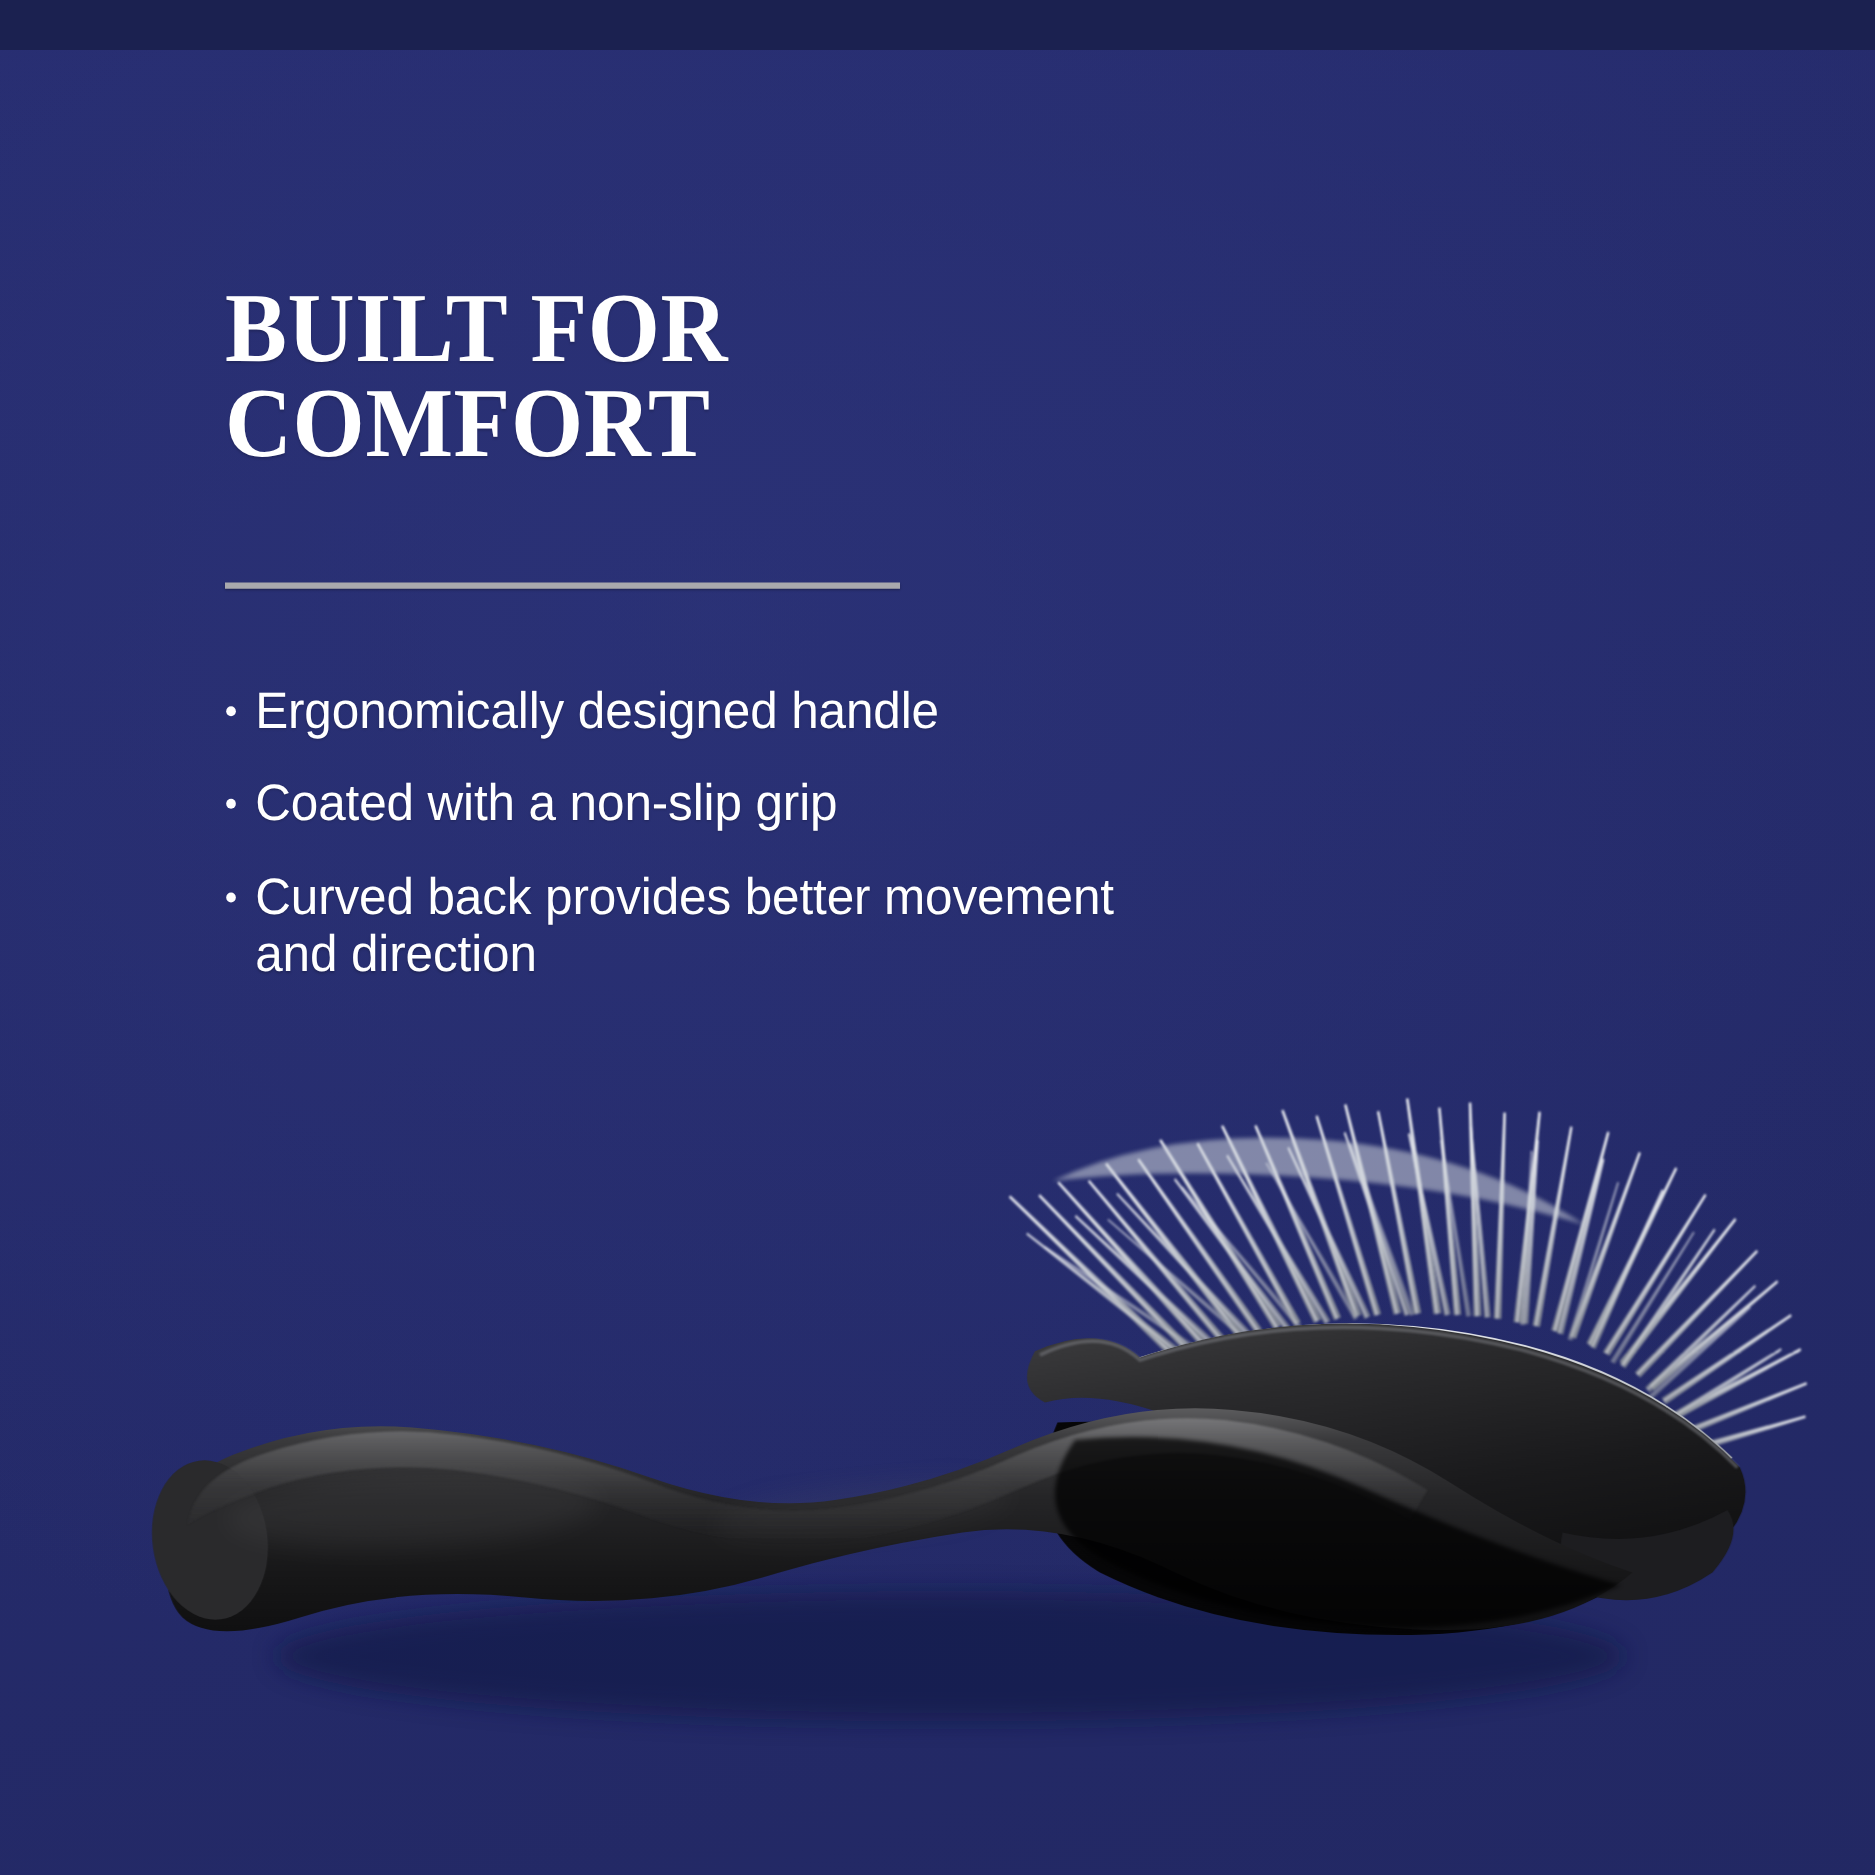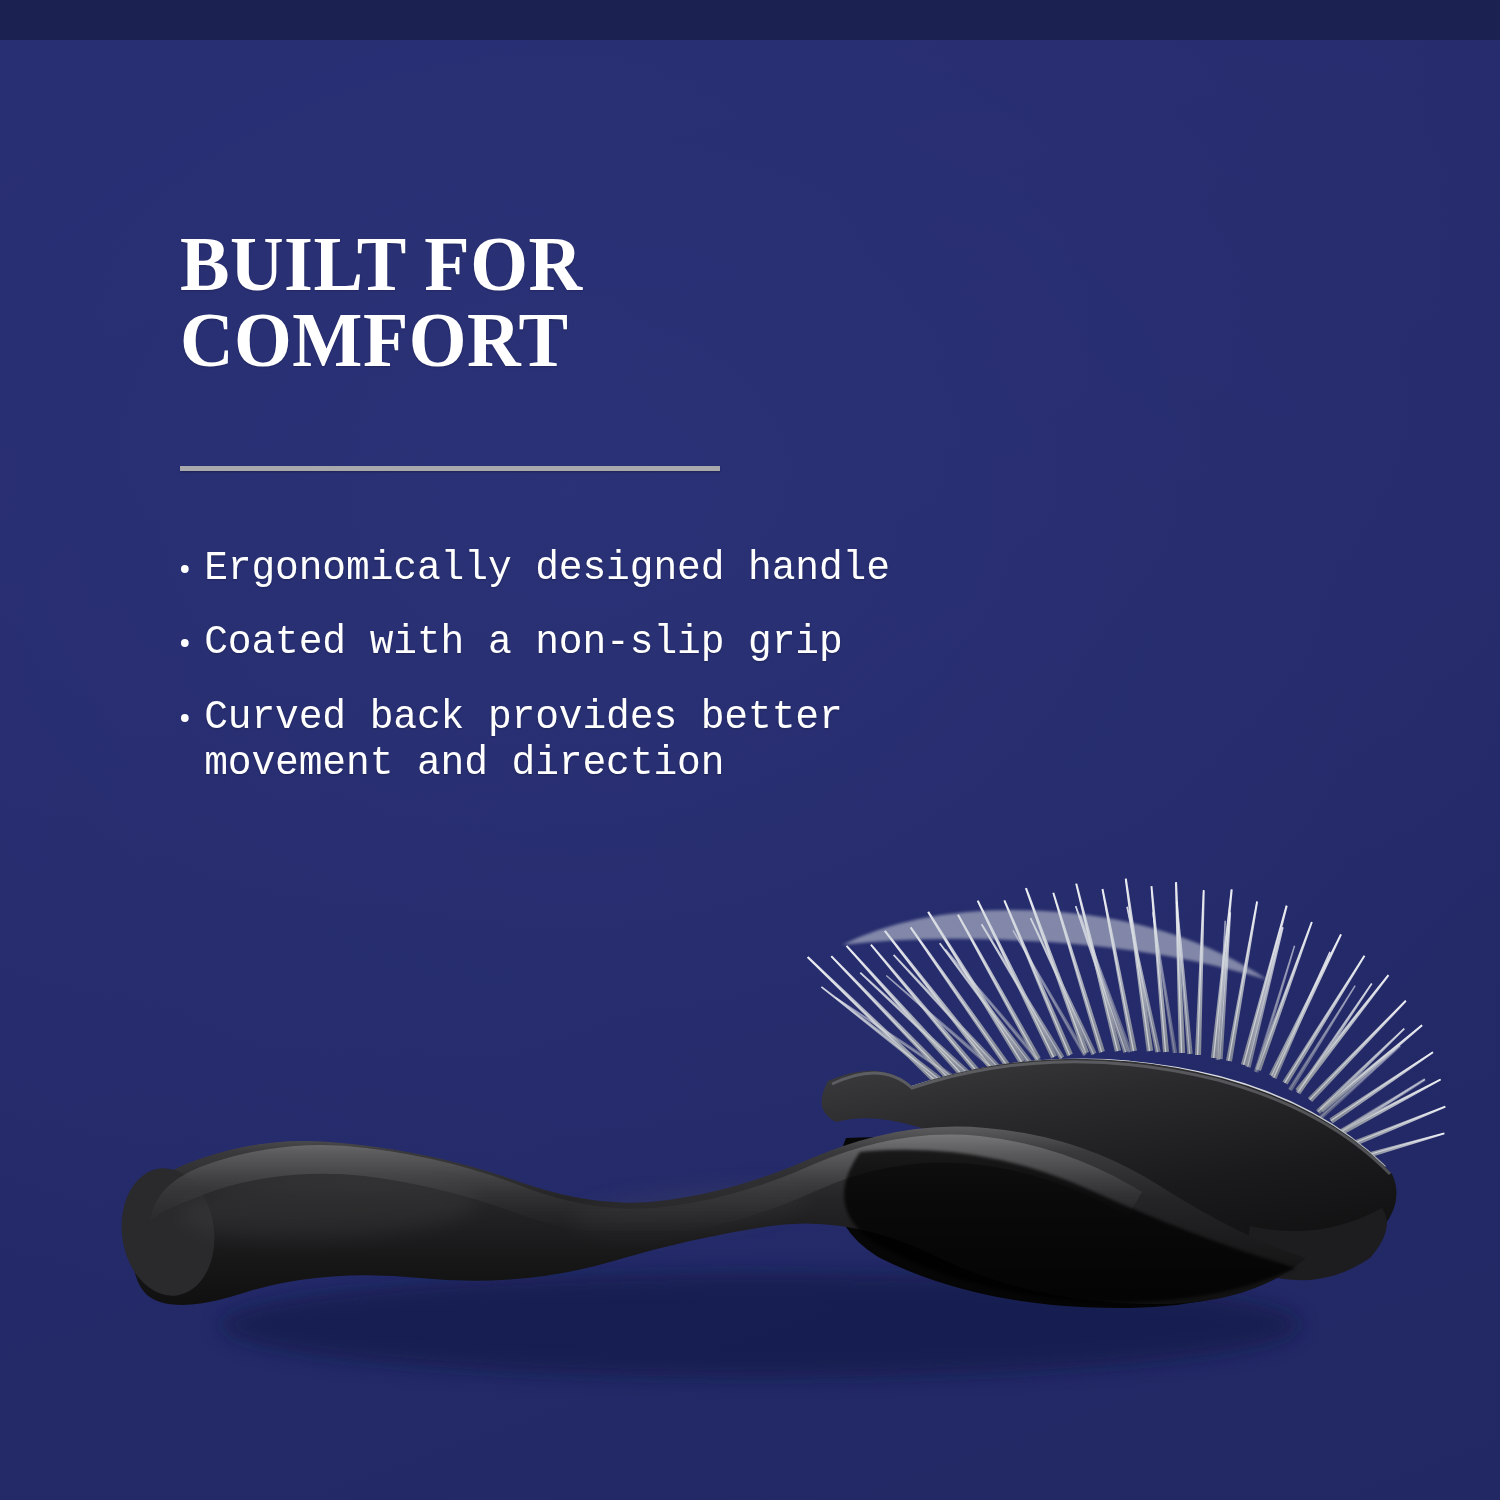--- a/index.html
+++ b/index.html
@@ -60,21 +60,20 @@
   }
 
   #bullets {
     position: absolute;
     left: 180px;
     top: 505px;
     width: 780px;
     list-style: none;
     margin: 0;
     padding: 0;
-    font-family: Liberation Mono, monospace;
   }
   #bullets li {
     position: relative;
     color: #ffffff;
     font-size: 41px;
     line-height: 1.13;
     font-weight: 400;
     letter-spacing: -0.1px;
     padding-left: 25px;
     margin-bottom: 28px;

